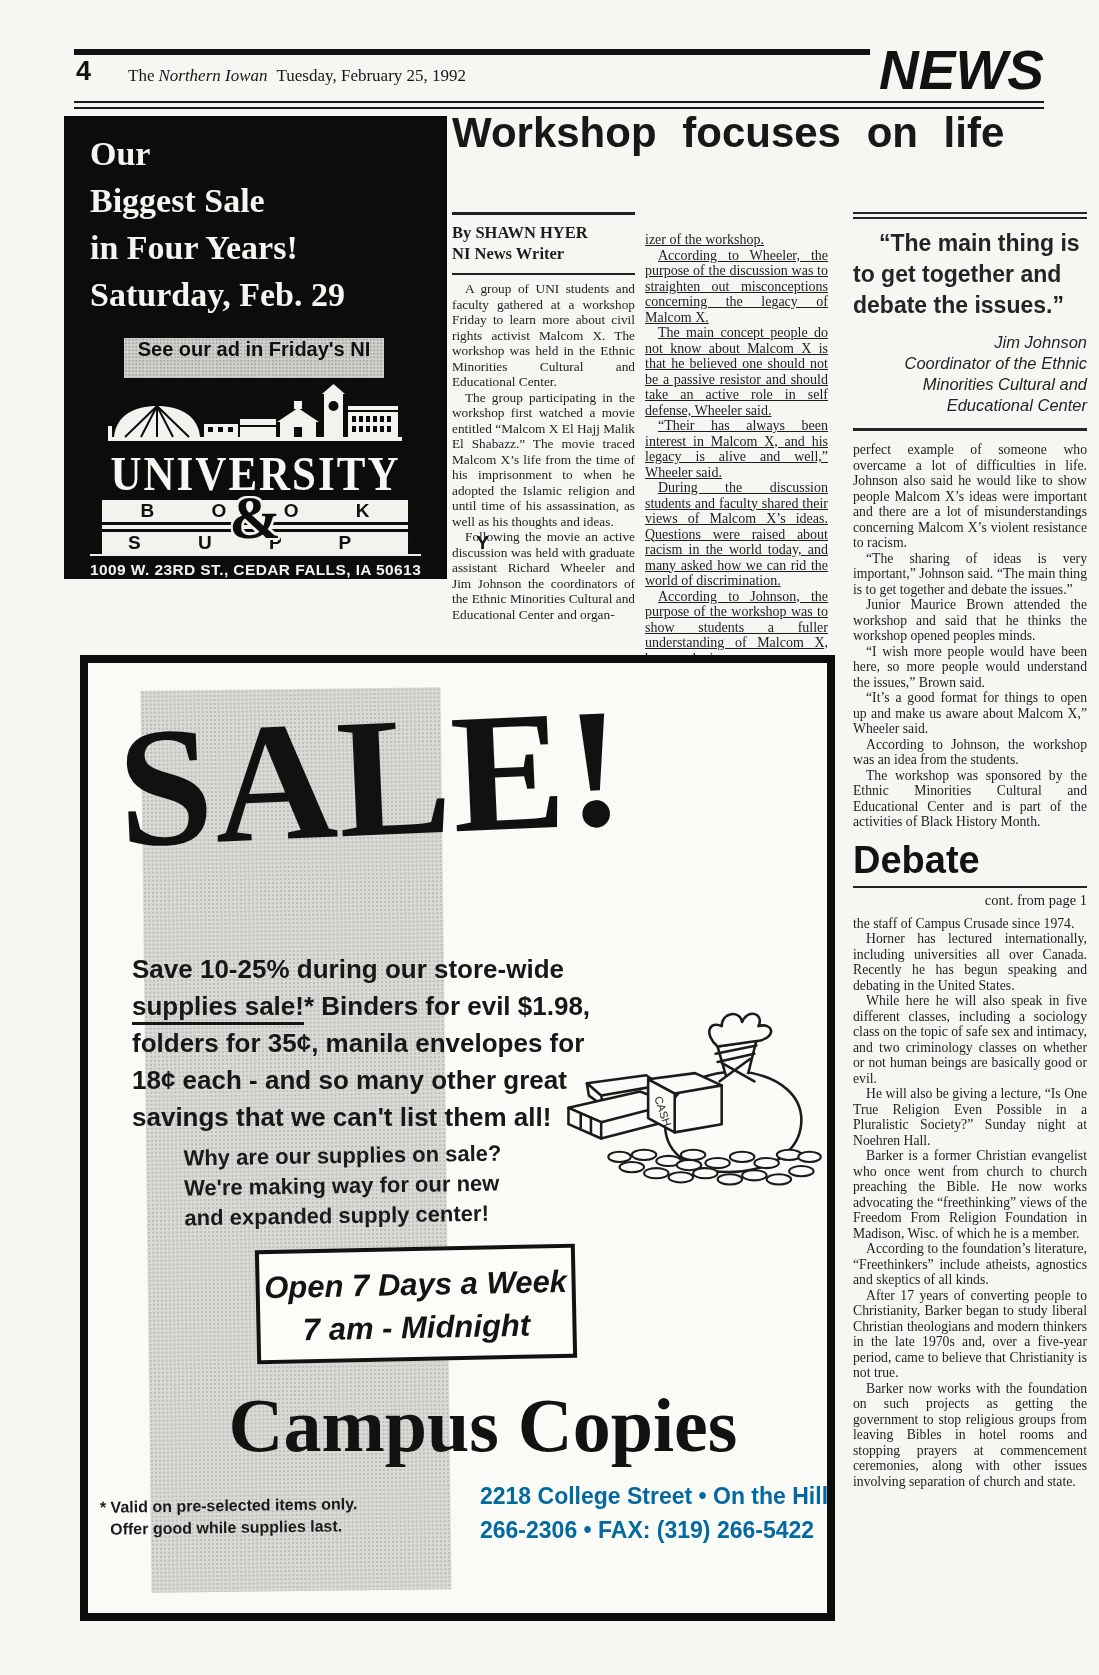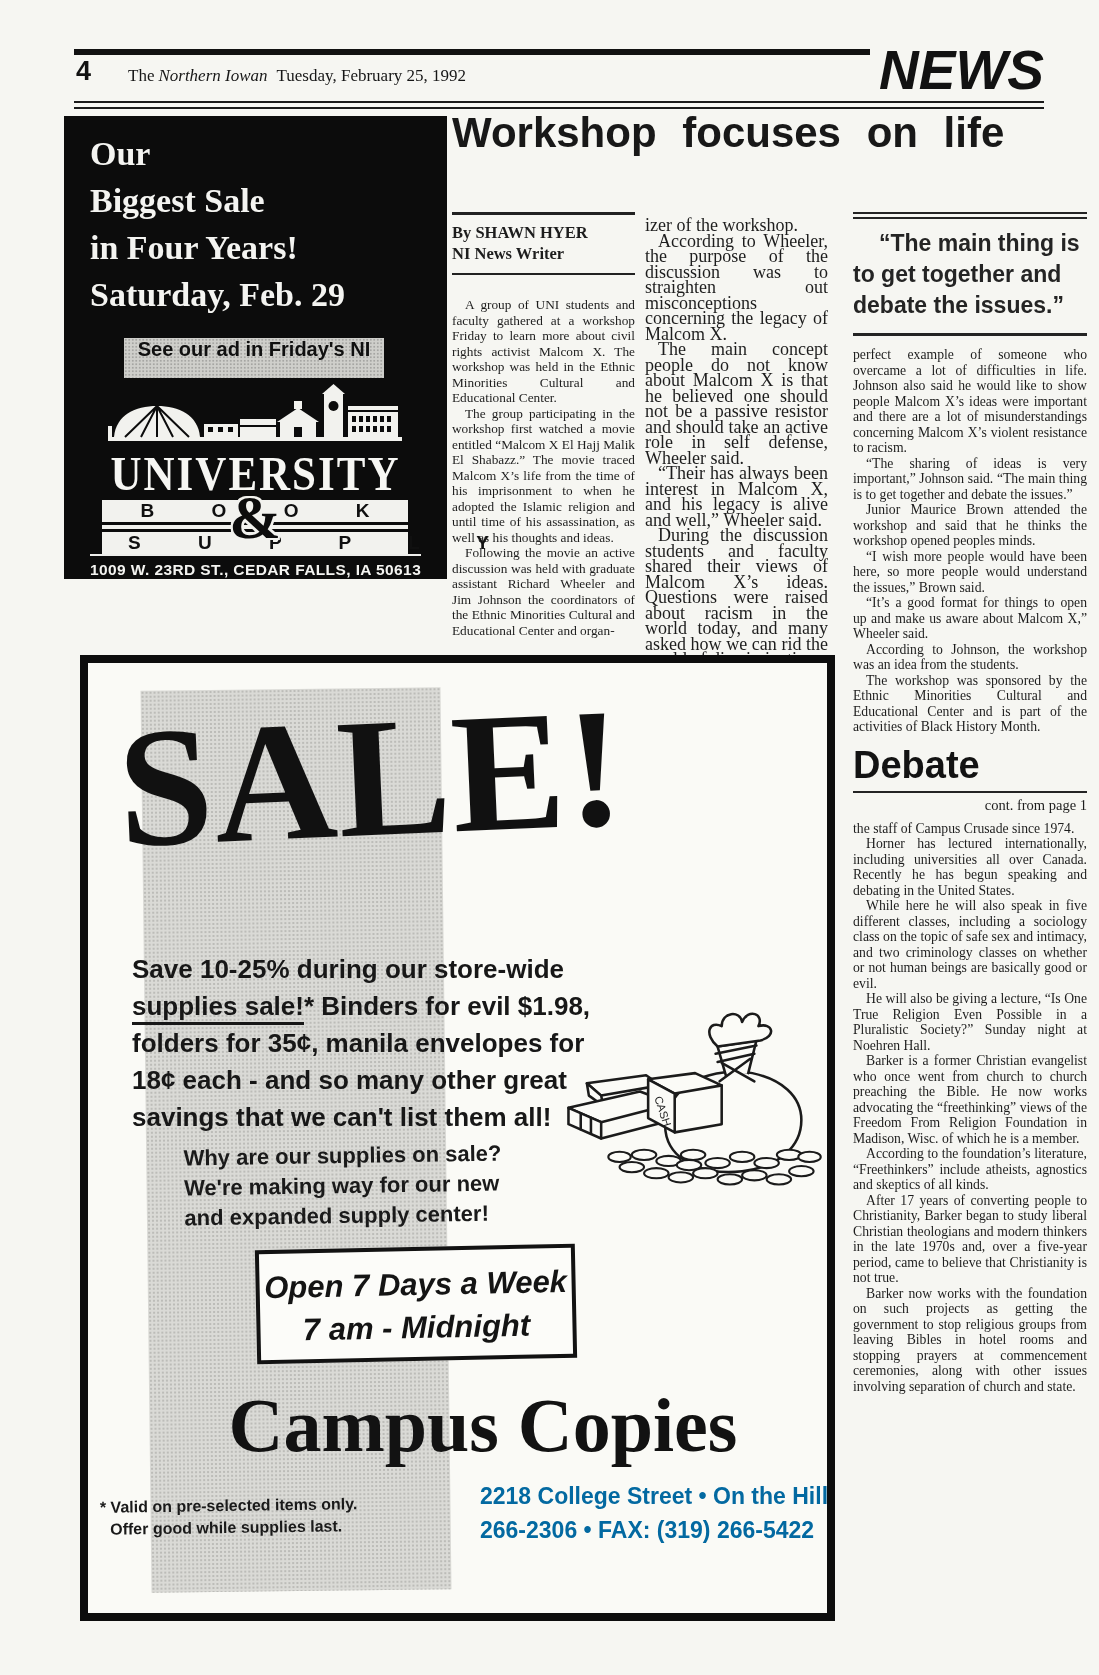--- a/index.html
+++ b/index.html
@@ -54,25 +54,25 @@
   
   .headline { left:452px; top:108px; width:592px; color:#181818; }
   .headline .hl { font:700 42px "Liberation Sans", sans-serif; line-height:49px; white-space:nowrap; }
   .headline .hl1 { word-spacing:14px; }
   .headline .hl2 { word-spacing:8px; }
 
   .col { position:absolute; text-align:justify; color:#1d1d1d; }
   .col p { margin:0; }
   .col p.indent { text-indent:13px; }
   .col1 { left:452px; top:212px; width:183px; font-size:13.3px; line-height:15.5px; }
-  .col2 { left:645px; top:218px; width:183px; font-size:18px; line-height:15.5px; }
+  .col2 { left:645px; top:232px; width:183px; font-size:14px; line-height:15.5px;text-decoration:underline; }
   .col3 { left:853px; top:212px; width:234px; font-size:13.7px; line-height:15.5px; }
 
   .byline-block { border-top:3px solid #222; border-bottom:2px solid #222;
-    padding:7px 0 9px; margin-bottom:22px; font:700 16.5px "Liberation Serif", serif;
+    padding:7px 0 9px; margin-bottom:6px; font:700 16.5px "Liberation Serif", serif;
     line-height:21px; text-align:left; }
 
   .pullquote { text-align:left; }
   .pq-rules div { height:2px; background:#242424; margin-bottom:3px; }
   .pq-text { font:700 23px "Liberation Sans", sans-serif; line-height:31px; color:#242424; margin:9px 0 11px; }
   .pq-text .pq-l1 { padding-left:26px; }
   .pq-attr { font:italic 400 16.5px "Liberation Sans", sans-serif; text-align:right; line-height:21px; color:#242424; }
   .pq-bottom-rule { height:3px; background:#242424; margin-top:12px; margin-bottom:11px; }
 
   .debate-head { font:700 38px "Liberation Sans", sans-serif; line-height:42px; color:#131313;
@@ -205,20 +205,26 @@
     <div class="pullquote">
       <div class="pq-rules">
           <div></div>
           <div></div>
         </div>
       <div class="pq-text">
         <div class="pq-l1">“The main thing is</div>
         <div>to get together and</div>
         <div>debate the issues.”</div>
       </div>
+      <div class="pq-attr">
+        <div>Jim Johnson</div>
+        <div>Coordinator of the Ethnic</div>
+        <div>Minorities Cultural and</div>
+        <div>Educational Center</div>
+      </div>
       <div class="pq-bottom-rule"></div>
     </div>
     <p>perfect example of someone who overcame a lot of difficulties in life. Johnson also said he would like to show people Malcom X’s ideas were important and there are a lot of misunderstandings concerning Malcom X’s violent resistance to racism.</p>
     <p class="indent">“The sharing of ideas is very important,” Johnson said. “The main thing is to get together and debate the issues.”</p>
     <p class="indent">Junior Maurice Brown attended the workshop and said that he thinks the workshop opened peoples minds.</p>
     <p class="indent">“I wish more people would have been here, so more people would understand the issues,” Brown said.</p>
     <p class="indent">“It’s a good format for things to open up and make us aware about Malcom X,” Wheeler said.</p>
     <p class="indent">According to Johnson, the workshop was an idea from the students.</p>
     <p class="indent">The workshop was sponsored by the Ethnic Minorities Cultural and Educational Center and is part of the activities of Black History Month.</p>
 

